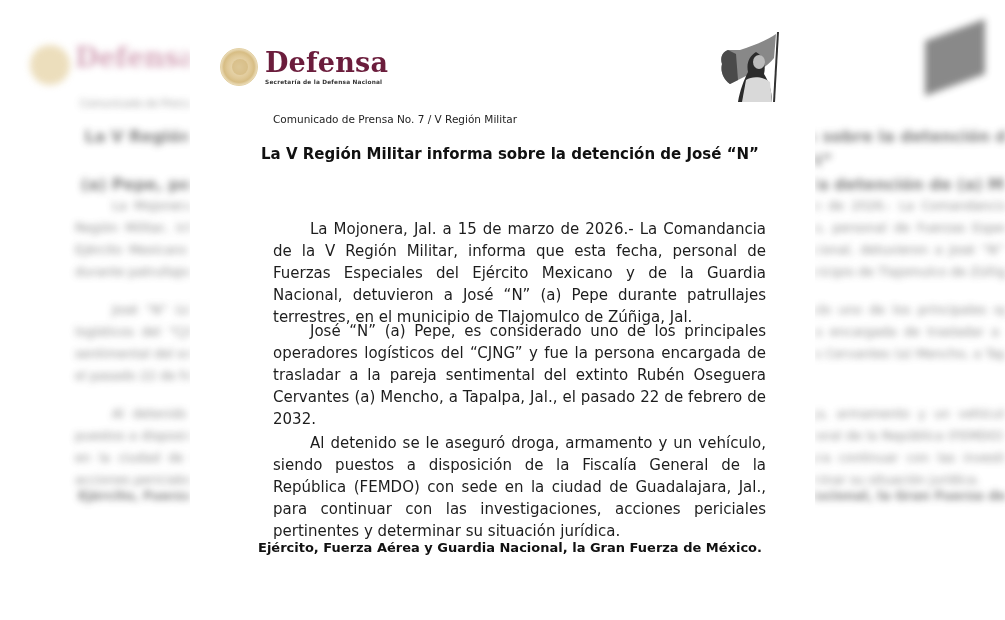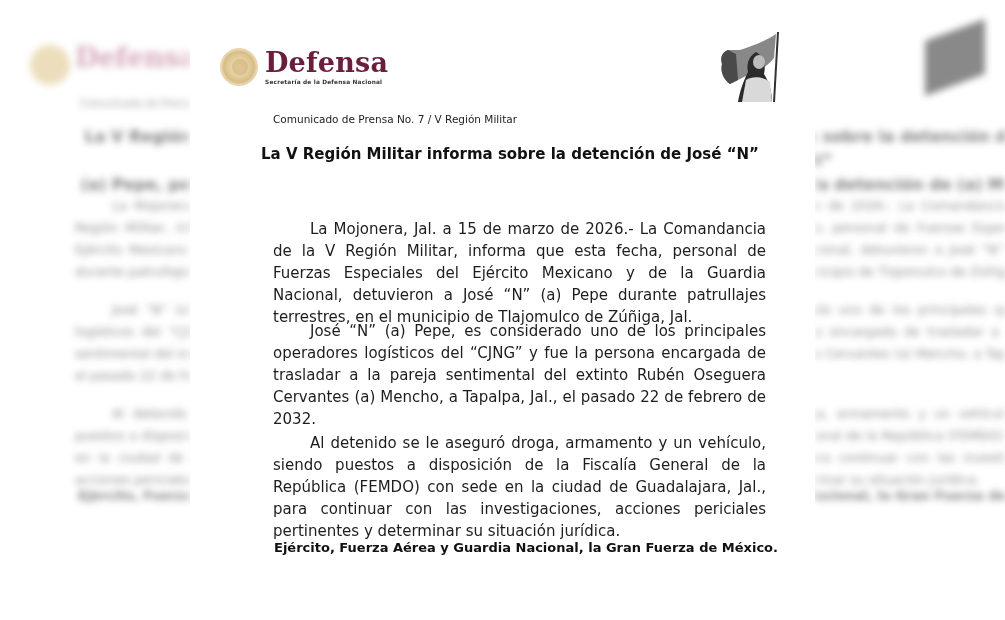--- a/index.html
+++ b/index.html
@@ -58,22 +58,22 @@
     .title {
       position: absolute; left: 60px; top: 142px; width: 520px;
       text-align: center; font-weight: bold; font-size: 15px; line-height: 24px; color: #111;
     }
     .body { position: absolute; left: 83px; width: 493px; font-size: 15px; line-height: 22px; color: #1d1d1d; text-align: justify; }
     .body p { text-indent: 37px; }
     .p1 { top: 218px; }
     .p2 { top: 320px; }
     .p3 { top: 432px; }
     .motto {
-      position: absolute; left: 60px; top: 540px; width: 520px; text-align: right;
-      font-weight: bold; font-size: 13px; color: #111; margin-left: 8px;
+      position: absolute; left: 60px; top: 540px; width: 520px; text-align: center;
+      font-weight: bold; font-size: 13px; color: #111;
     }
     .separator {
       position: absolute; left: 60px; top: 576px; width: 520px; text-align: center;
       font-weight: bold; font-size: 12px; color: #111;
     }
   </style>
 </head>
 <body>
 
 <div class="stage">

